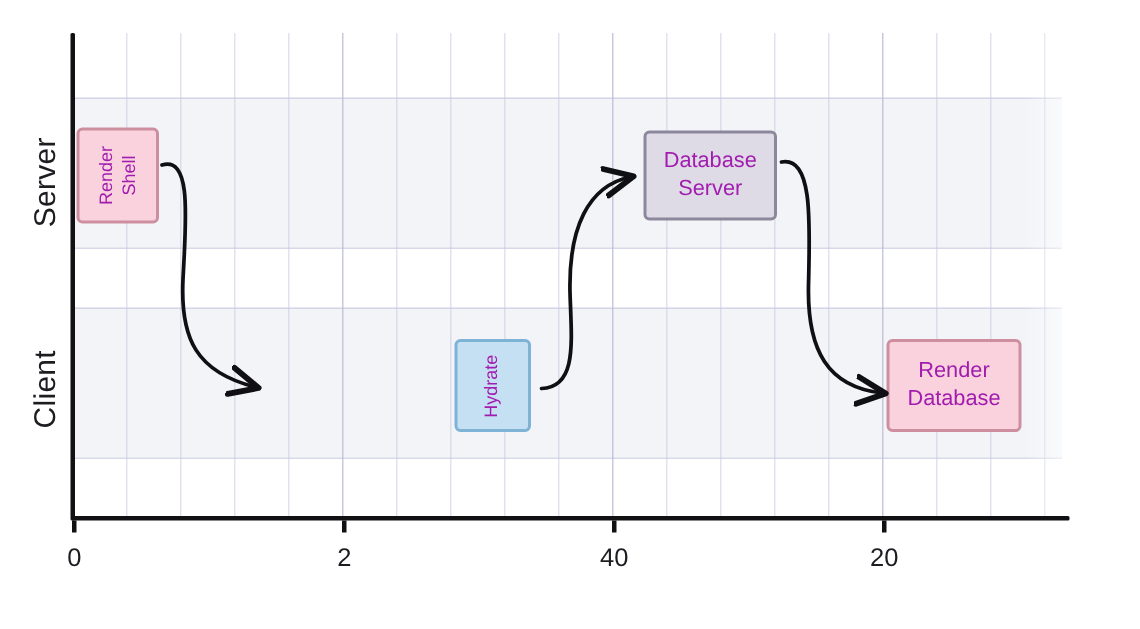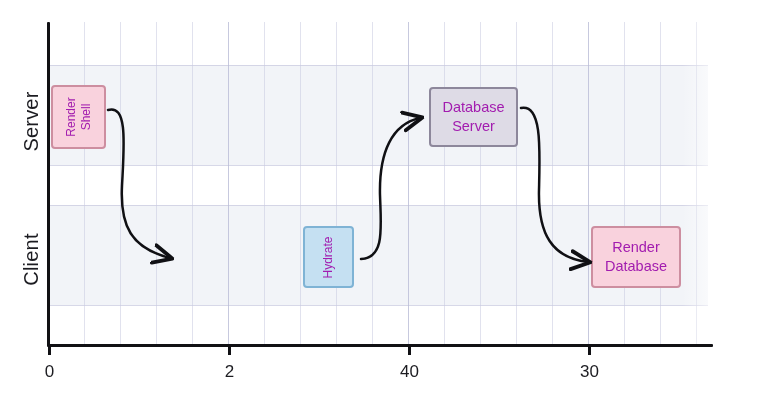--- a/index.html
+++ b/index.html
@@ -195,21 +195,21 @@
   <div id="xaxis"></div>
 
   <div id="ticks-host">
       <div class="tick" style="left: 48px;"></div>
       <div class="ticklabel" style="left: 49.5px;">0</div>
       <div class="tick" style="left: 228px;"></div>
       <div class="ticklabel" style="left: 229.5px;">2</div>
       <div class="tick" style="left: 408px;"></div>
       <div class="ticklabel" style="left: 409.5px;">40</div>
       <div class="tick" style="left: 588px;"></div>
-      <div class="ticklabel" style="left: 589.5px;">30</div>
+      <div class="ticklabel" style="left: 589.5px;">20</div>
     </div>
 
   <div class="task vertical" style="left: 51px; top: 85px; width: 55px; height: 64px; background: rgb(249, 210, 221); border-color: rgb(205, 142, 160);">
     <span class="tasklabel">
       <span>Render</span><br>
       <span>Shell</span>
     </span>
   </div>
 
 

